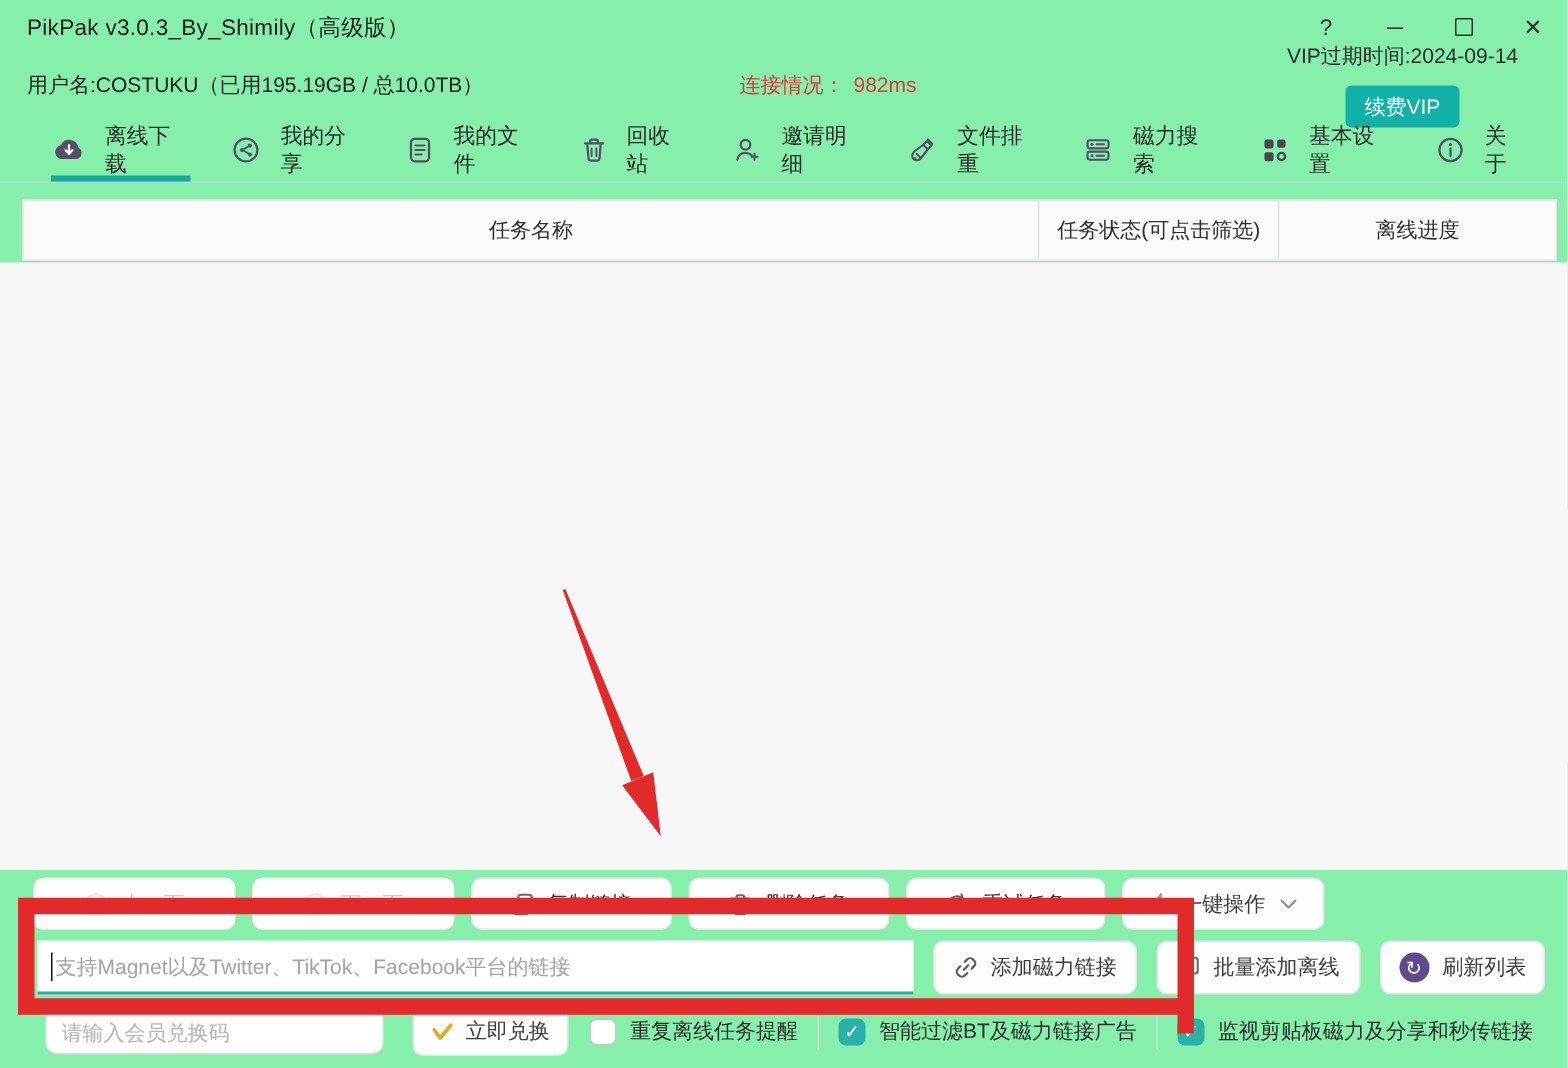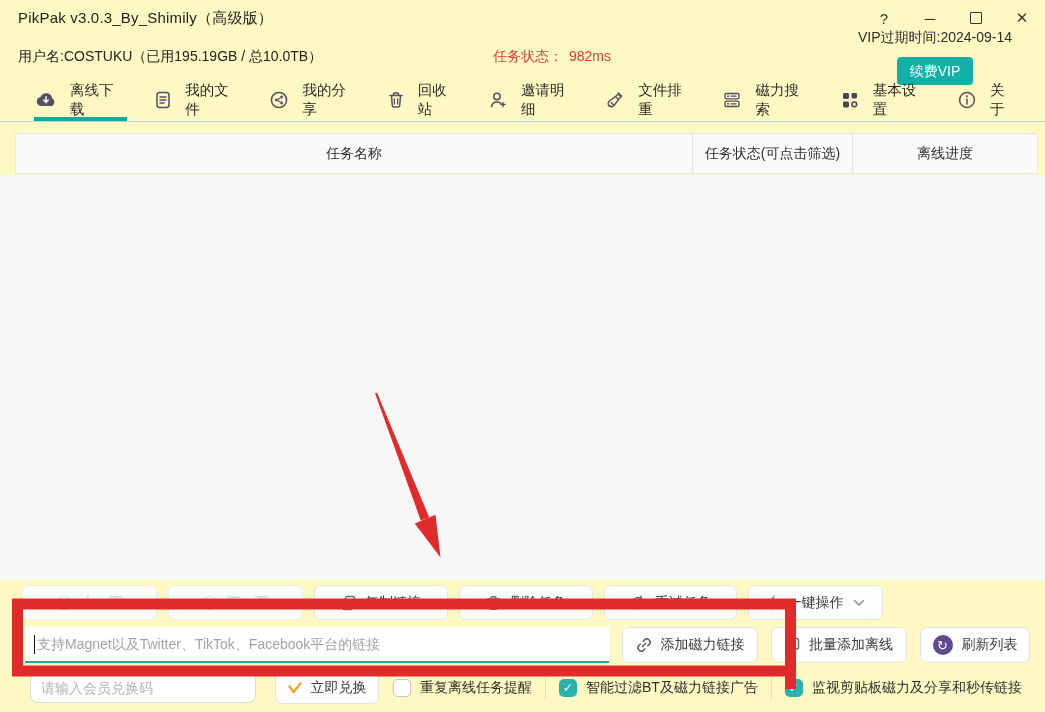--- a/index.html
+++ b/index.html
@@ -1,21 +1,21 @@
 <!DOCTYPE html>
 <html><head>
 <meta charset="utf-8">
 <style>
   * { margin:0; padding:0; box-sizing:border-box; }
   html,body { width:1045px; height:712px; }
   body {
     font-family:"Liberation Sans","DejaVu Sans",sans-serif;
     background:#f5f5f6; color:#222; overflow:hidden; position:relative;
   }
-  .app { position:absolute; inset:0; width:1045px; height:712px; background:#fef9c3; }
+  .app { position:absolute; inset:0; width:1045px; height:712px; background:#86efac; }
 
   
   .titlebar { position:absolute; top:0; left:0; right:0; height:36px; display:flex; align-items:center; }
   .title { margin-left:18px; font-size:15px; color:#1e1e1e; letter-spacing:.2px; }
   .win-controls { margin-left:auto; display:flex; align-items:center; height:100%; }
   .win-btn { width:46px; height:100%; display:flex; align-items:center; justify-content:center;
              font-size:15px; color:#333; cursor:default; }
   .maxbox { width:12px; height:12px; border:1.4px solid #333; border-radius:1px; display:inline-block; }
 
   
@@ -109,58 +109,58 @@
         </div>
       <div class="win-btn">
           <span>✕</span>
         </div>
     </div>
   </div>
 
   <div class="infobar">
     <div class="userinfo">用户名:COSTUKU（已用195.19GB / 总10.0TB）</div>
     <div class="conn">
-      <span>任务状态：</span><span class="v">982ms</span>
+      <span>连接情况：</span><span class="v">982ms</span>
     </div>
     <div class="vipwrap">
       <span class="vip-exp">VIP过期时间:2024-09-14</span>
       <button class="renew-btn">续费VIP</button>
     </div>
   </div>
 
   <div class="navbar">
     <div class="nav-item active">
       <span class="icon">
         <svg width="20" height="16" viewBox="0 0 20 16">
             <path d="M16.2 6.3A6.1 6.1 0 0 0 4.6 4.9 4.6 4.6 0 0 0 5 14h10.4a4.2 4.2 0 0 0 .8-7.7z" fill="#564d66"></path>
             <path d="M10 4.8v5M7.7 8l2.3 2.6L12.3 8" stroke="#f6f6f7" stroke-width="1.5" fill="none" stroke-linecap="round" stroke-linejoin="round"></path>
           </svg>
       </span>
       <span>离线下载</span>
-    </div>
-    <div class="nav-item">
-      <span class="icon">
-        <svg width="16" height="18" viewBox="0 0 16 18">
-            <rect x="2" y="1.5" width="12" height="15" rx="2.5" fill="none" stroke="#564d66" stroke-width="1.5"></rect>
-            <path d="M5 6h6M5 9h6M5 12h4" stroke="#564d66" stroke-width="1.4" stroke-linecap="round"></path>
-          </svg>
-      </span>
-      <span>我的文件</span>
     </div>
     <div class="nav-item">
       <span class="icon">
         <svg width="18" height="18" viewBox="0 0 18 18">
             <circle cx="9" cy="9" r="7.6" fill="none" stroke="#564d66" stroke-width="1.5"></circle>
             <circle cx="11.6" cy="6" r="1.4" fill="#564d66"></circle>
             <circle cx="6.4" cy="9" r="1.4" fill="#564d66"></circle>
             <circle cx="11.6" cy="12" r="1.4" fill="#564d66"></circle>
             <path d="M7.6 8.4l3-1.7M7.6 9.6l3 1.7" stroke="#564d66" stroke-width="1.2"></path>
           </svg>
       </span>
       <span>我的分享</span>
+    </div>
+    <div class="nav-item">
+      <span class="icon">
+        <svg width="16" height="18" viewBox="0 0 16 18">
+            <rect x="2" y="1.5" width="12" height="15" rx="2.5" fill="none" stroke="#564d66" stroke-width="1.5"></rect>
+            <path d="M5 6h6M5 9h6M5 12h4" stroke="#564d66" stroke-width="1.4" stroke-linecap="round"></path>
+          </svg>
+      </span>
+      <span>我的文件</span>
     </div>
     <div class="nav-item">
       <span class="icon">
         <svg width="16" height="18" viewBox="0 0 16 18">
             <path d="M2 4.5h12M5.5 4.5V3a1 1 0 0 1 1-1h3a1 1 0 0 1 1 1v1.5" stroke="#564d66" stroke-width="1.5" fill="none" stroke-linecap="round"></path>
             <path d="M3.5 4.5l.8 10a1.6 1.6 0 0 0 1.6 1.5h4.2a1.6 1.6 0 0 0 1.6-1.5l.8-10" stroke="#564d66" stroke-width="1.5" fill="none"></path>
             <path d="M6.4 8v5M9.6 8v5" stroke="#564d66" stroke-width="1.3" stroke-linecap="round"></path>
           </svg>
       </span>
       <span>回收站</span>

